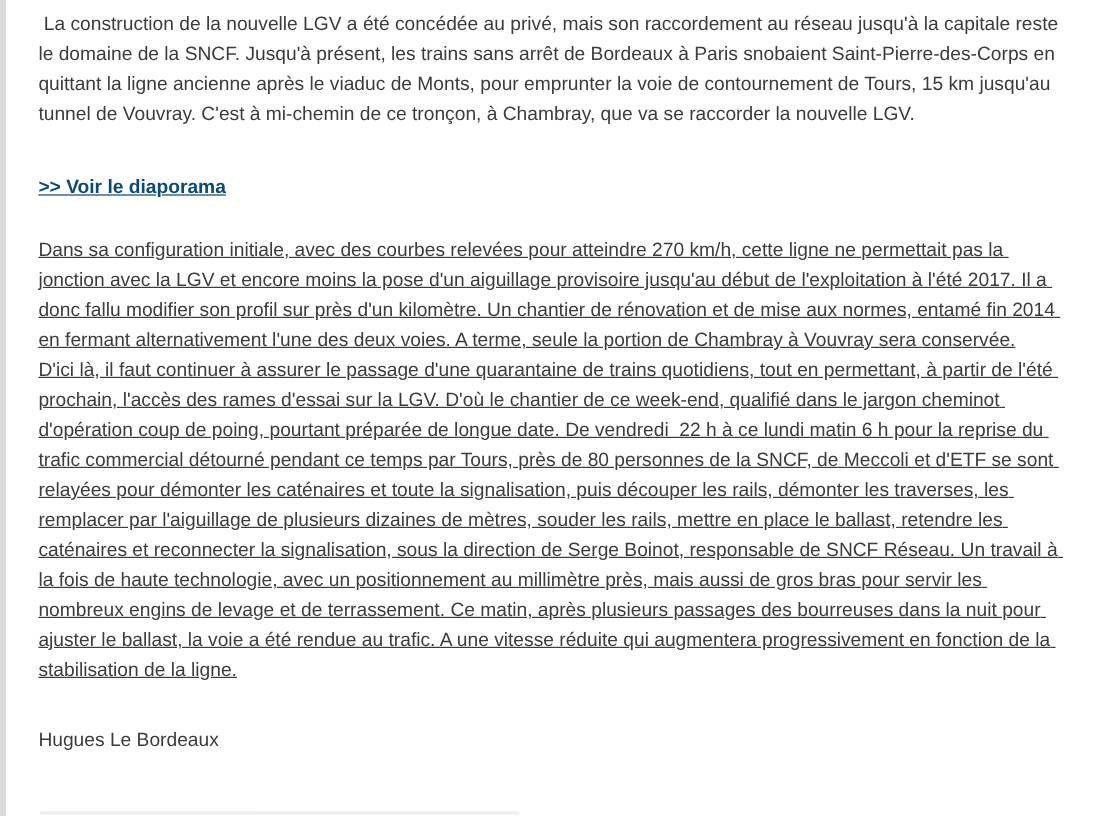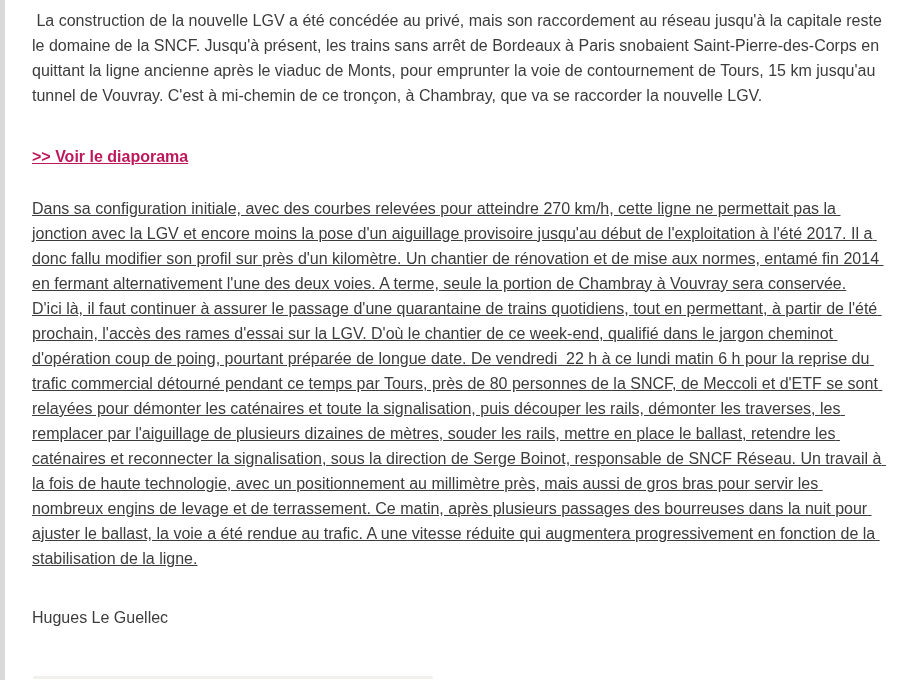--- a/index.html
+++ b/index.html
@@ -36,21 +36,21 @@
     margin: 0;
     white-space: pre-wrap; 
   }
   .intro {
     margin-top: 8px !important;
   }
   .link-line {
     margin-top: 36px !important;
   }
   .link-line a {
-    color: #be185d;
+    color: #0c4a6e;
     font-weight: bold;
     text-decoration: underline;
     cursor: pointer;
   }
   .body-block {
     margin-top: 27px;
     text-decoration: underline;
   }
   .author {
     margin-top: 34px !important;
@@ -76,19 +76,19 @@
 
     <p class="intro"> La construction de la nouvelle LGV a été concédée au privé, mais son raccordement au réseau jusqu'à la capitale reste le domaine de la SNCF. Jusqu'à présent, les trains sans arrêt de Bordeaux à Paris snobaient Saint-Pierre-des-Corps en quittant la ligne ancienne après le viaduc de Monts, pour emprunter la voie de contournement de Tours, 15 km jusqu'au tunnel de Vouvray. C'est à mi-chemin de ce tronçon, à Chambray, que va se raccorder la nouvelle LGV.</p>
 
     <p class="link-line"><a href="#">&gt;&gt; Voir le diaporama</a></p>
 
     <div class="body-block">
       <p>Dans sa configuration initiale, avec des courbes relevées pour atteindre 270 km/h, cette ligne ne permettait pas la jonction avec la LGV et encore moins la pose d'un aiguillage provisoire jusqu'au début de l'exploitation à l'été 2017. Il a donc fallu modifier son profil sur près d'un kilomètre. Un chantier de rénovation et de mise aux normes, entamé fin 2014 en fermant alternativement l'une des deux voies. A terme, seule la portion de Chambray à Vouvray sera conservée.</p>
       <p>D'ici là, il faut continuer à assurer le passage d'une quarantaine de trains quotidiens, tout en permettant, à partir de l'été prochain, l'accès des rames d'essai sur la LGV. D'où le chantier de ce week-end, qualifié dans le jargon cheminot d'opération coup de poing, pourtant préparée de longue date. De vendredi  22 h à ce lundi matin 6 h pour la reprise du trafic commercial détourné pendant ce temps par Tours, près de 80 personnes de la SNCF, de Meccoli et d'ETF se sont relayées pour démonter les caténaires et toute la signalisation, puis découper les rails, démonter les traverses, les remplacer par l'aiguillage de plusieurs dizaines de mètres, souder les rails, mettre en place le ballast, retendre les caténaires et reconnecter la signalisation, sous la direction de Serge Boinot, responsable de SNCF Réseau. Un travail à la fois de haute technologie, avec un positionnement au millimètre près, mais aussi de gros bras pour servir les nombreux engins de levage et de terrassement. Ce matin, après plusieurs passages des bourreuses dans la nuit pour ajuster le ballast, la voie a été rendue au trafic. A une vitesse réduite qui augmentera progressivement en fonction de la stabilisation de la ligne.</p>
     </div>
 
-    <p class="author">Hugues Le Guellec</p>
+    <p class="author">Hugues Le Bordeaux</p>
 
   </div>
 
   <div class="cutoff-artifact"></div>
 
 </div>
 
 </body></html>

